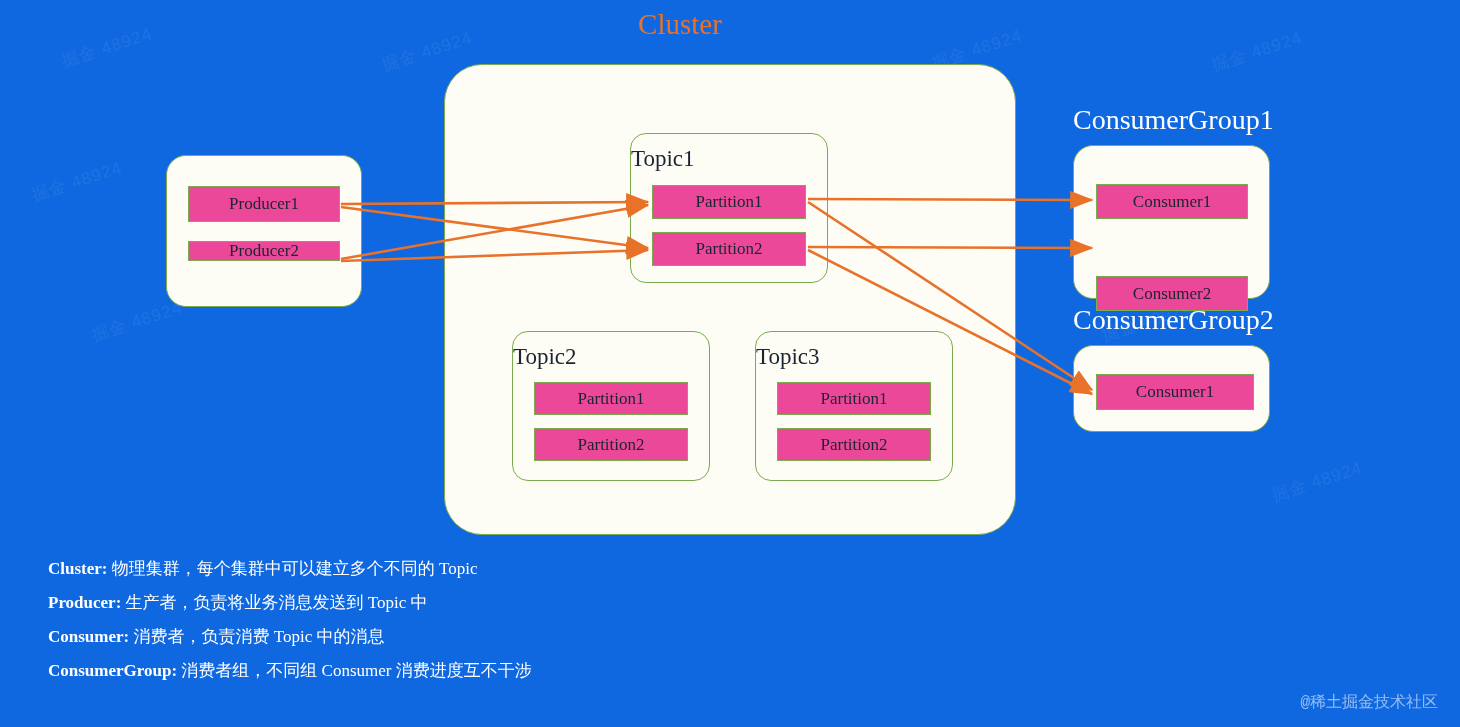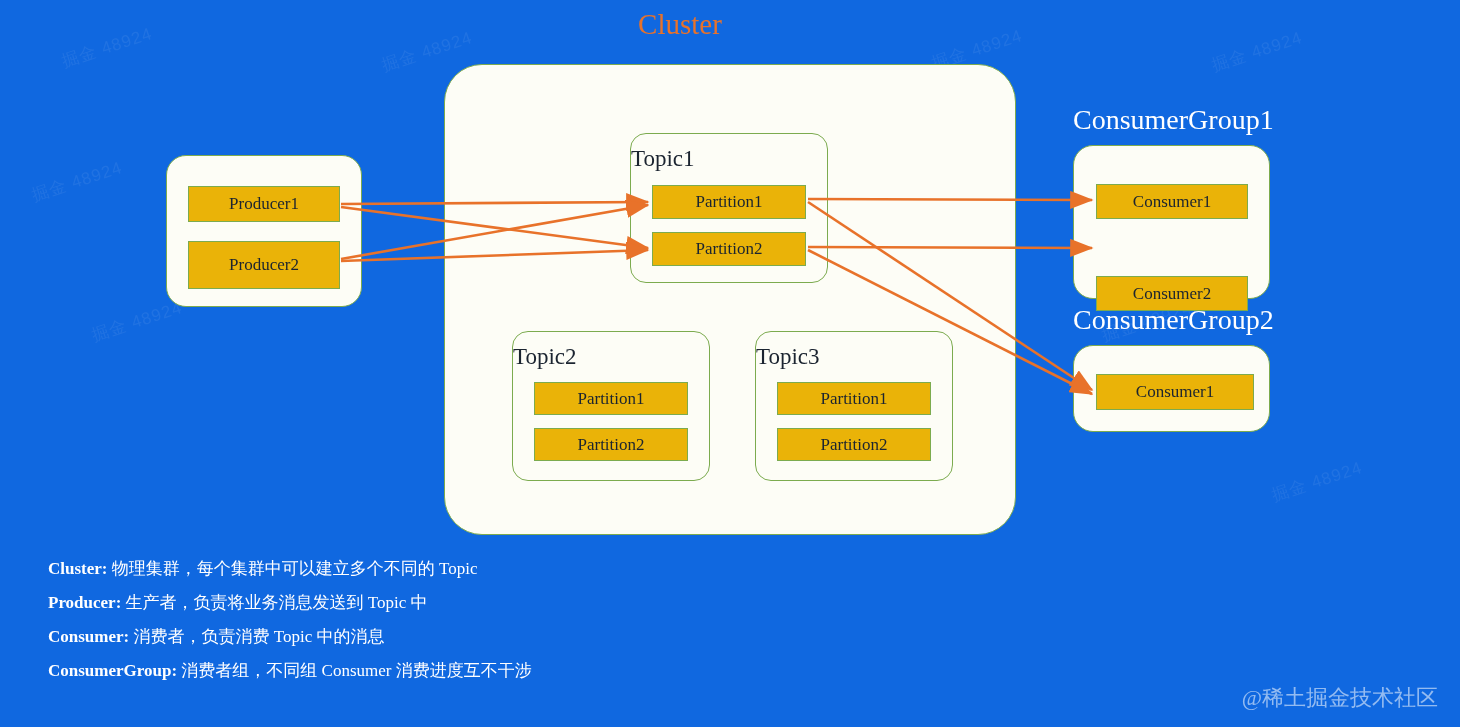--- a/index.html
+++ b/index.html
@@ -95,33 +95,33 @@
     left: 0;
     right: 0;
     top: 12px;
     font-size: 23px;
     color: #1b2430;
   }
 
   
   .leaf {
     position: absolute;
-    background: #eab308;
+    background: #ec4899;
     border: 1.5px solid #7cab4f;
     box-sizing: border-box;
     display: flex;
     align-items: center;
     justify-content: center;
     font-size: 17px;
     color: #1b2430;
   }
 
   
   #producer-1 { left: 188px; top: 186px; width: 152px; height: 36px; }
-  #producer-2 { left: 188px; top: 241px; width: 152px; height: 48px; }
+  #producer-2 { left: 188px; top: 241px; width: 152px; height: 20px; }
 
   
   #t1-p1 { left: 652px; top: 185px; width: 154px; height: 34px; }
   #t1-p2 { left: 652px; top: 232px; width: 154px; height: 34px; }
   
   #t2-p1 { left: 534px; top: 382px; width: 154px; height: 33px; }
   #t2-p2 { left: 534px; top: 428px; width: 154px; height: 33px; }
   
   #t3-p1 { left: 777px; top: 382px; width: 154px; height: 33px; }
   #t3-p2 { left: 777px; top: 428px; width: 154px; height: 33px; }
@@ -167,22 +167,22 @@
   }
   .legend-desc {
     font-family: "Liberation Serif", "DejaVu Serif", serif;
   }
 
   #source-watermark {
     position: absolute;
     right: 22px;
     bottom: 14px;
     color: rgba(255,255,255,0.55);
-    font-size: 22px;
-    font-family: Liberation Serif, serif;
+    font-size: 16px;
+    font-family: Liberation Mono, monospace;
     white-space: nowrap;
   }
 </style>
 </head>
 <body>
 
 <div id="stage">
 
   <div id="wiremarks">
     <div class="wm" style="left:60px;  top:36px;">掘金 48924</div>

